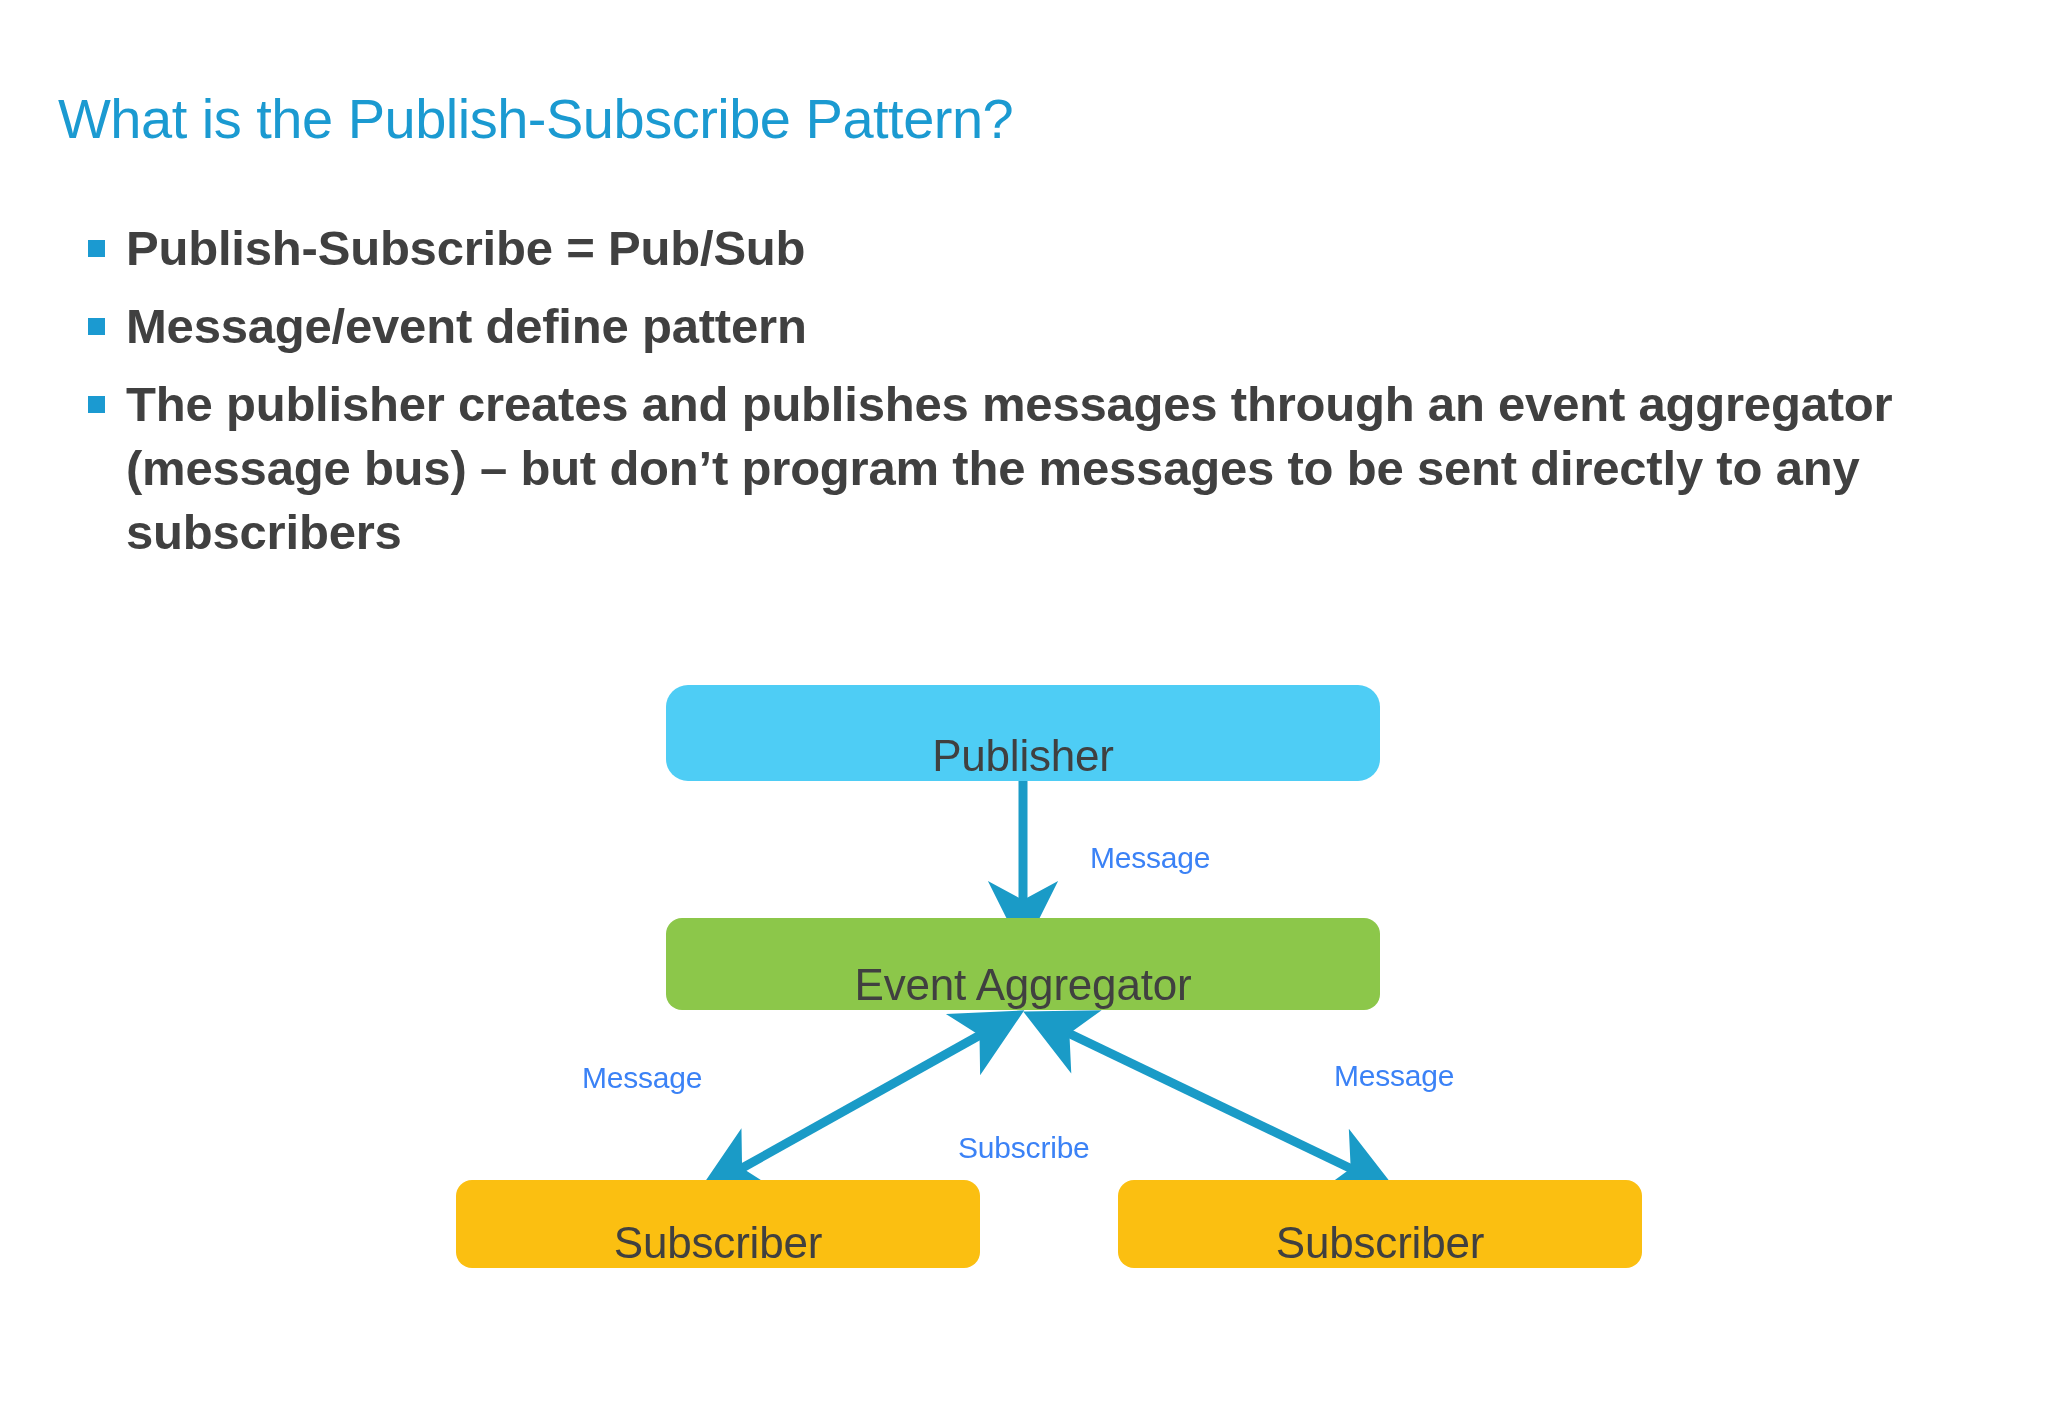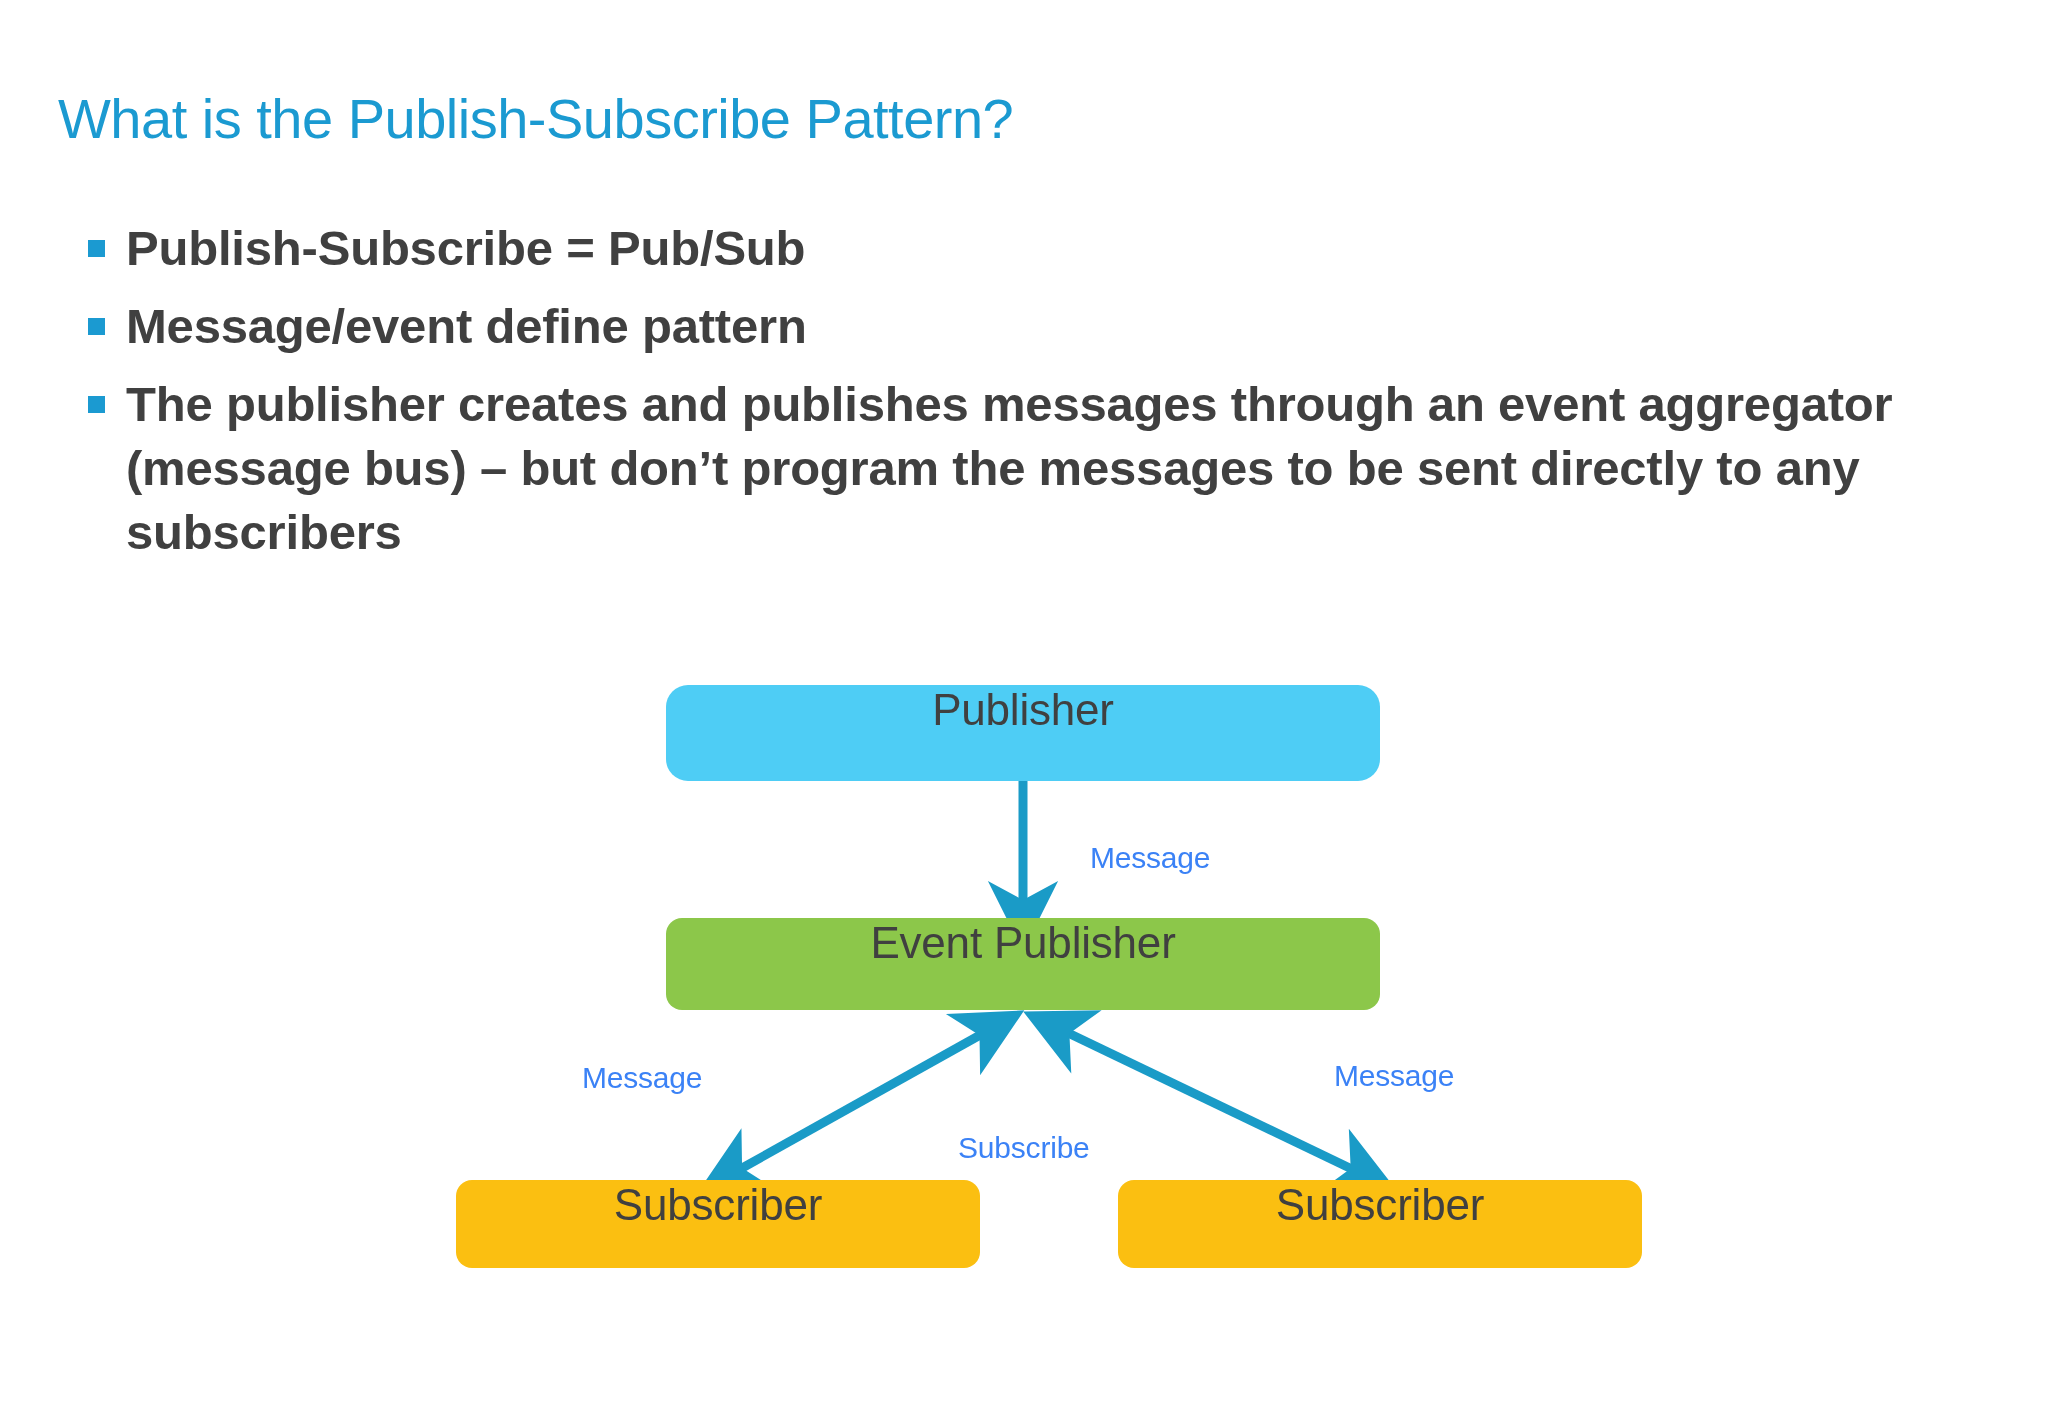--- a/index.html
+++ b/index.html
@@ -70,21 +70,21 @@
   .diagram-svg {
     position: absolute;
     left: 0; top: 0;
     width: 2048px;
     height: 700px;
   }
 
   .node {
     position: absolute;
     display: flex;
-    align-items: flex-start;
+    align-items: flex-end;
     justify-content: center;
     border-radius: 18px;
     font-size: 44px;
     color: #404040;
     letter-spacing: -0.2px;
     box-sizing: border-box;
   }
   .node-publisher {
     left: 666px;
     top: 25px;
@@ -173,21 +173,21 @@
     <line x1="1007" y1="360" x2="735" y2="512" stroke="#1A9BC7" stroke-width="9" marker-start="url(#arrow-start)" marker-end="url(#arrow-end)"></line>
 
     <line x1="1041" y1="360" x2="1358" y2="512" stroke="#1A9BC7" stroke-width="9" marker-start="url(#arrow-start)" marker-end="url(#arrow-end)"></line>
   </svg>
 
   <div class="node node-publisher">
     <span>Publisher</span>
   </div>
 
   <div class="node node-aggregator">
-    <span>Event Publisher</span>
+    <span>Event Aggregator</span>
   </div>
 
   <div class="node node-subscriber-left">
     <span>Subscriber</span>
   </div>
 
   <div class="node node-subscriber-right">
     <span>Subscriber</span>
   </div>
 </div>

